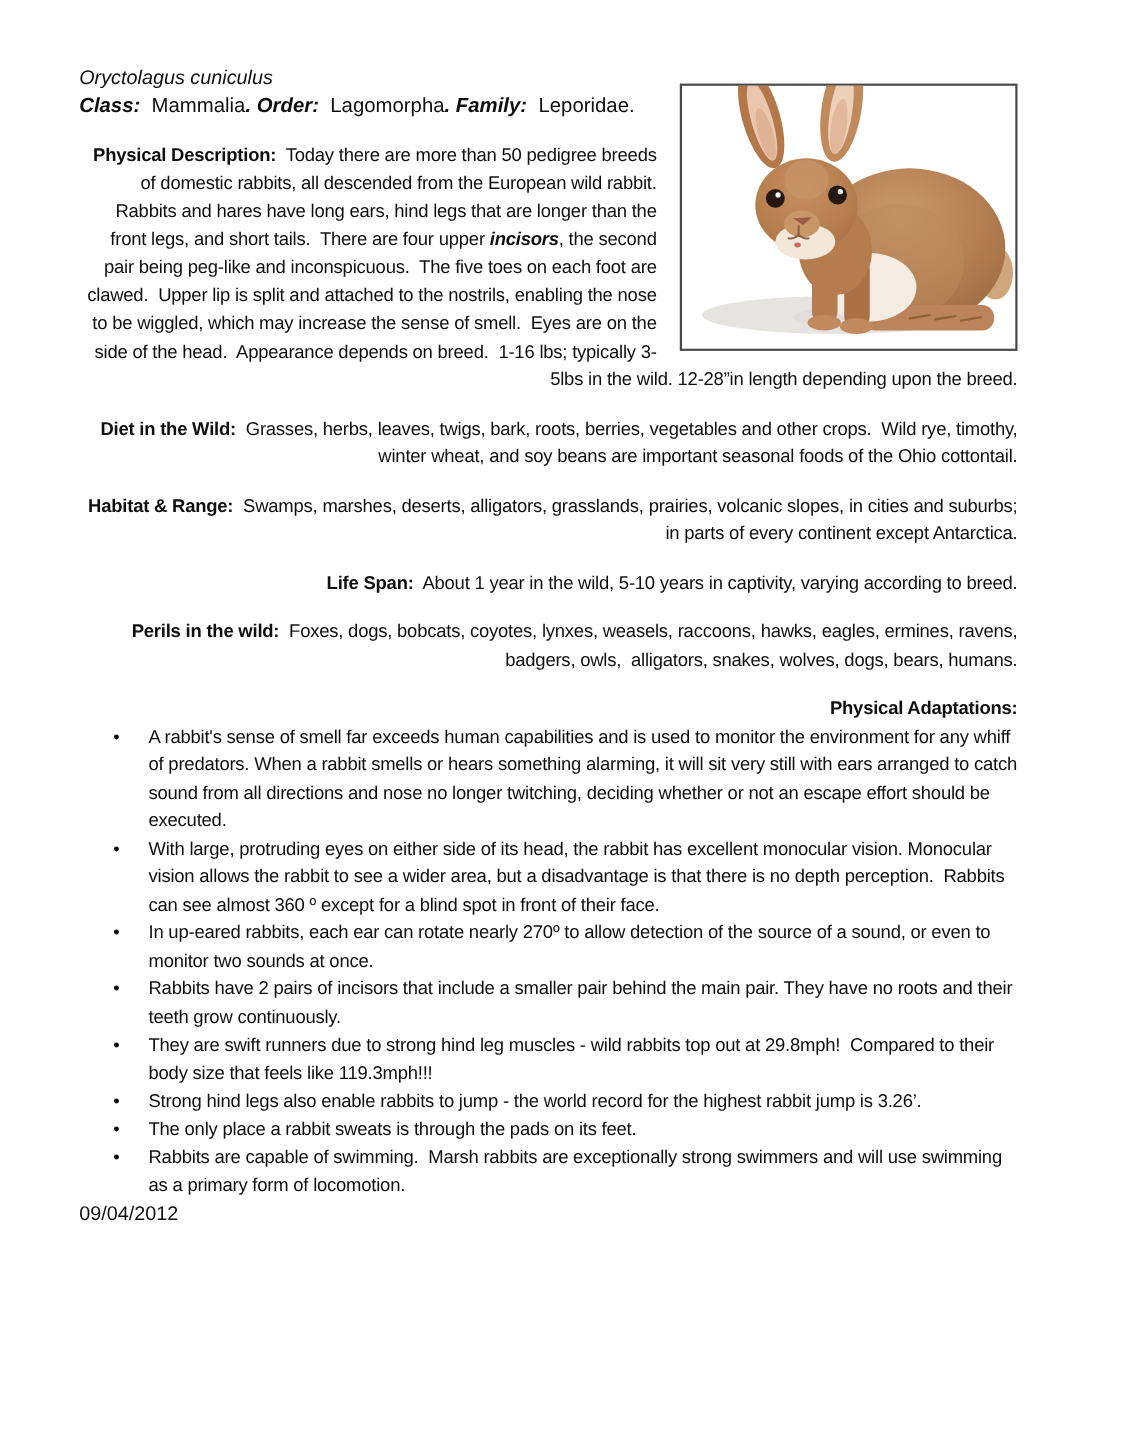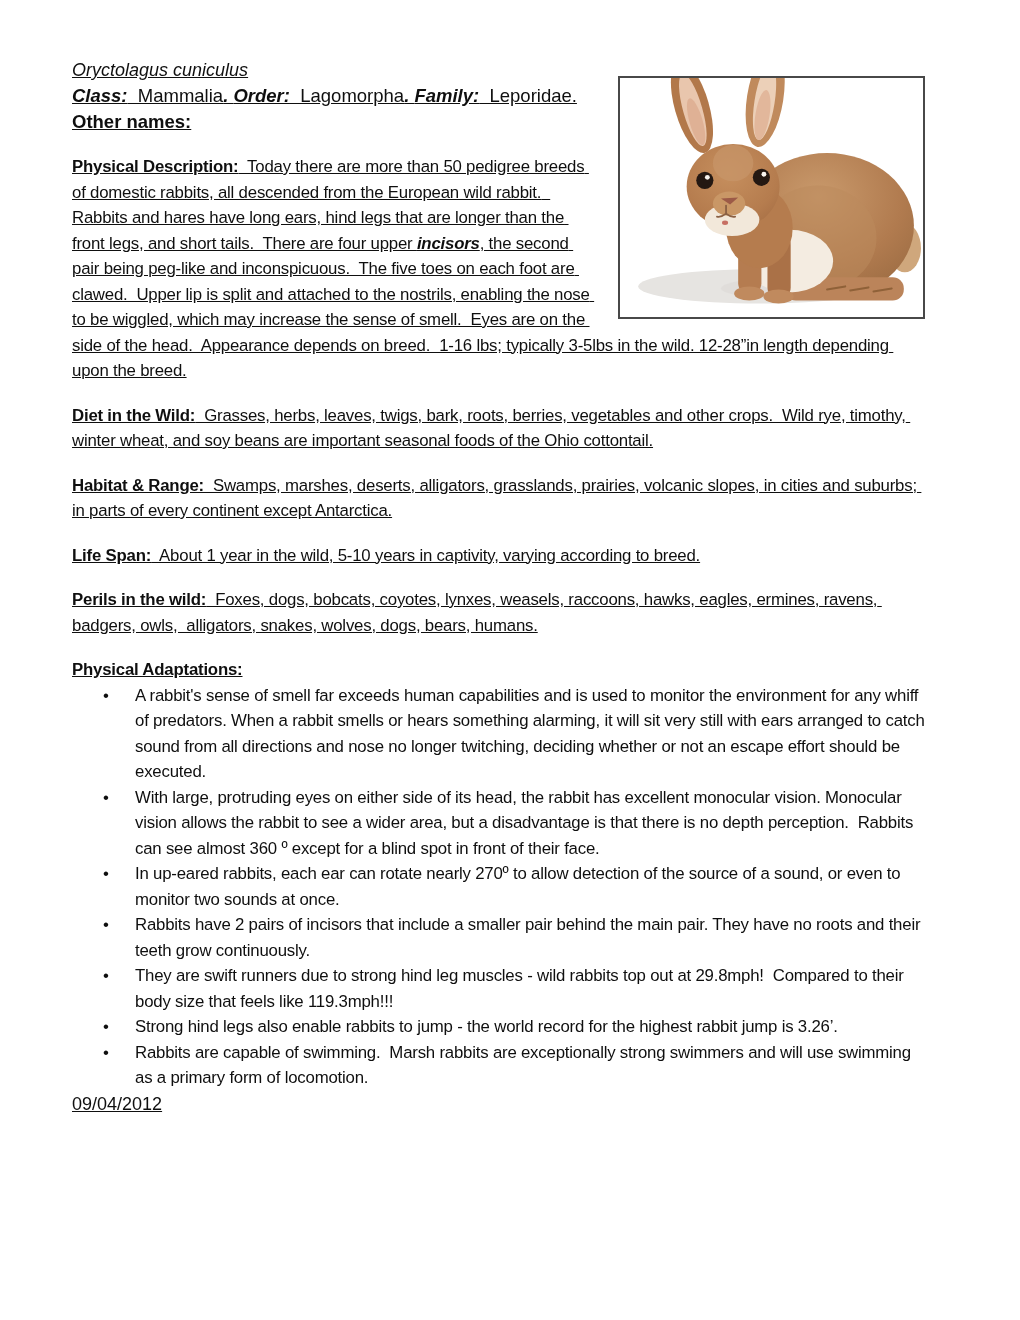--- a/index.html
+++ b/index.html
@@ -2,29 +2,29 @@
 <html><head>
 <meta charset="utf-8">
 <style>
   html,body{margin:0;padding:0;background:#fff;}
   .page{
     width:1020px;height:1320px;box-sizing:border-box;
     padding:58px 95px 20px 72px;background:#fff;overflow:hidden;
     font-family:"Liberation Sans",sans-serif;color:#0f0f0f;
   }
   .bodytext{font-size:16.8px;line-height:25.5px;letter-spacing:-0.2px;white-space:pre-wrap;}
-  p{margin:0;text-decoration:underline;}
+  p{margin:0;}
   .sci-name{font-style:italic;font-size:18px;line-height:25px;white-space:pre-wrap;}
   .doc-title{
     display:inline-block;margin:2px 0 9px 0;
     font-size:46px;line-height:52px;font-weight:bold;letter-spacing:-0.5px;
     text-decoration:underline;text-decoration-thickness:4px;text-underline-offset:7px;
   }
   .tax-line,.other-names{font-size:18.5px;line-height:26px;white-space:pre-wrap;}
-  .section{margin-top:19px;}
+  .section{margin-top:19px;text-align:right;}
   .seg-b{font-weight:bold;}
   .seg-bi{font-weight:bold;font-style:italic;margin-top:48px;}
   
   .photo-frame{
     float:right;width:307px;height:243px;box-sizing:border-box;
     margin:18px 0 8px 21px;border:2px solid #484848;background:#fff;
   }
   .photo-frame svg{display:block;width:100%;height:100%;}
   
   ul.adapt-list{list-style:none;margin:0;padding:0;}
@@ -102,34 +102,34 @@
       <circle cx="142.5" cy="95" r="2.4" fill="#f7f3ee"></circle>
 
       <path d="M100 119 l9 6 l8 -7 z" fill="#9c5a47"></path>
       <path d="M105 126 v8 M105 134 q-5 4 -9 3 M105 134 q5 4 9 3" stroke="#8a6044" stroke-width="1.8" fill="none" stroke-linecap="round"></path>
       <ellipse cx="104" cy="143" rx="3" ry="2.2" fill="#c76f63"></ellipse>
     </svg>
   </div>
 
   <p class="sci-name">Oryctolagus cuniculus</p>
   <p class="tax-line"><span class="seg-bi">Class:</span><span>  Mammalia</span><span class="seg-bi">. </span><span class="seg-bi">Order:</span><span>  Lagomorpha</span><span class="seg-bi">. </span><span class="seg-bi">Family:</span><span>  Leporidae.</span></p>
-  <p class="other-names seg-b">Other names:</p>
 
   <p class="bodytext section"><span class="seg-b">Physical Description:</span><span>  Today there are more than 50 pedigree breeds of domestic rabbits, all descended from the European wild rabbit.  Rabbits and hares have long ears, hind legs that are longer than the front legs, and short tails.  There are four upper </span><span class="seg-bi">incisors</span><span>, the second pair being peg-like and inconspicuous.  The five toes on each foot are clawed.  Upper lip is split and attached to the nostrils, enabling the nose to be wiggled, which may increase the sense of smell.  Eyes are on the side of the head.  Appearance depends on breed.  1-16 lbs; typically 3-5lbs in the wild. 12-28”in length depending upon the breed.</span></p>
   <p class="bodytext section"><span class="seg-b">Diet in the Wild:</span><span>  Grasses, herbs, leaves, twigs, bark, roots, berries, vegetables and other crops.  Wild rye, timothy, winter wheat, and soy beans are important seasonal foods of the Ohio cottontail.</span></p>
   <p class="bodytext section"><span class="seg-b">Habitat &amp; Range:</span><span>  Swamps, marshes, deserts, alligators, grasslands, prairies, volcanic slopes, in cities and suburbs; in parts of every continent except Antarctica.</span></p>
   <p class="bodytext section"><span class="seg-b">Life Span:</span><span>  About 1 year in the wild, 5-10 years in captivity, varying according to breed.</span></p>
   <p class="bodytext section"><span class="seg-b">Perils in the wild:</span><span>  Foxes, dogs, bobcats, coyotes, lynxes, weasels, raccoons, hawks, eagles, ermines, ravens, badgers, owls,  alligators, snakes, wolves, dogs, bears, humans.</span></p>
 
   <p class="bodytext section seg-b">Physical Adaptations:</p>
   <ul class="adapt-list">
       <li>A rabbit's sense of smell far exceeds human capabilities and is used to monitor the environment for any whiff of predators. When a rabbit smells or hears something alarming, it will sit very still with ears arranged to catch sound from all directions and nose no longer twitching, deciding whether or not an escape effort should be executed.</li>
       <li>With large, protruding eyes on either side of its head, the rabbit has excellent monocular vision. Monocular vision allows the rabbit to see a wider area, but a disadvantage is that there is no depth perception.  Rabbits can see almost 360 º except for a blind spot in front of their face.</li>
       <li>In up-eared rabbits, each ear can rotate nearly 270º to allow detection of the source of a sound, or even to monitor two sounds at once.</li>
       <li>Rabbits have 2 pairs of incisors that include a smaller pair behind the main pair. They have no roots and their teeth grow continuously.</li>
       <li>They are swift runners due to strong hind leg muscles - wild rabbits top out at 29.8mph!  Compared to their body size that feels like 119.3mph!!!</li>
       <li>Strong hind legs also enable rabbits to jump - the world record for the highest rabbit jump is 3.26’.</li>
+      <li>The only place a rabbit sweats is through the pads on its feet.</li>
       <li>Rabbits are capable of swimming.  Marsh rabbits are exceptionally strong swimmers and will use swimming as a primary form of locomotion.</li>
     </ul>
 
   <p class="date-line">09/04/2012</p>
 
 </div>
 
 </body></html>

